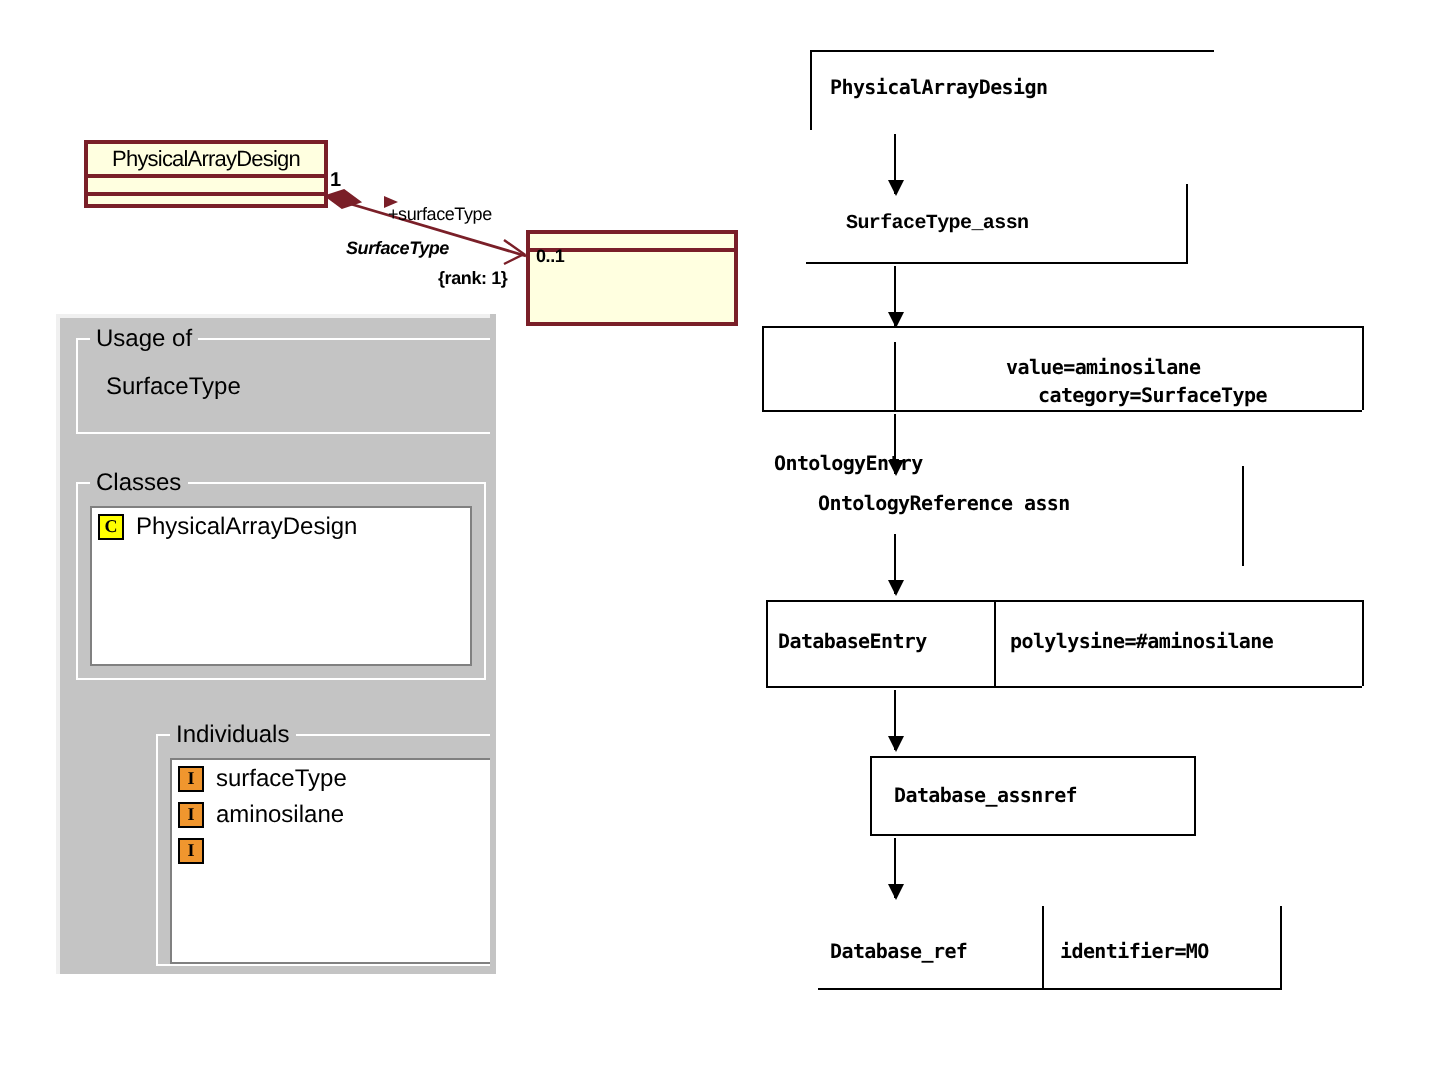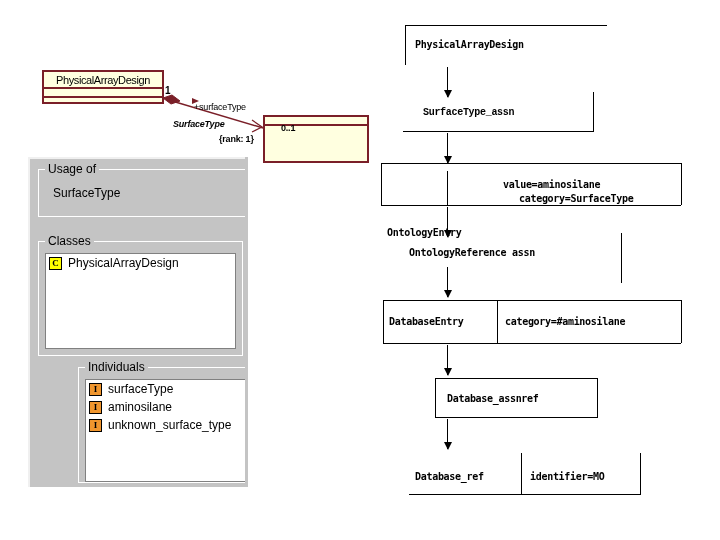--- a/index.html
+++ b/index.html
@@ -74,21 +74,21 @@
     font-size: 9px;
     color: #000000;
     white-space: nowrap;
     letter-spacing: -0.2px;
   }
   .uml-label.ital { font-style: italic; font-weight: bold; font-size: 9px; }
   .uml-label.bold { font-weight: bold; }
 
   #assoc-role   { left: 194px; top: 102px; }
   #assoc-name   { left: 173px; top: 119px; }
-  #assoc-mult   { left: 233px; top: 123px; padding-left: 48px; }
+  #assoc-mult   { left: 220px; top: 123px; padding-left: 48px; }
   #assoc-rank   { left: 219px; top: 134px; }
   #assoc-one    { left: 165px; top: 85px; font-size: 10px; }
 
   
   #usage-panel {
     position: absolute;
     left: 28px; top: 157px;
     width: 217px; height: 330px;
     background: #c4c4c4;
     border-top: 2px solid #f0f0f0;
@@ -125,21 +125,21 @@
   }
   #usage-value {
     position: absolute;
     left: 14px; top: 17px;
     font-family: "Liberation Sans", sans-serif;
     font-size: 12px;
     color: #000000;
   }
 
   #grp-classes {
-    left: 8px; top: 82px; width: 205px; height: 115px;
+    left: 8px; top: 82px; width: 205px; height: 99px;
   }
   #grp-individuals {
     left: 20px; top: 208px; width: 205px; height: 116px; margin-left: 28px;
   }
 
   .list-box {
     position: absolute;
     background: #ffffff;
     border: 1px solid #808080;
     box-sizing: border-box;
@@ -288,21 +288,20 @@
       <div class="tree-item">
         <span class="tree-icon icon-individual">I</span>
         <span>surfaceType</span>
       </div>
       <div class="tree-item">
         <span class="tree-icon icon-individual">I</span>
         <span>aminosilane</span>
       </div>
       <div class="tree-item">
         <span class="tree-icon icon-individual">I</span>
-        <span>unknown_surface_type</span>
       </div>
     </div>
   </div>
 
 </div>
 
 <div id="flow-diagram">
 
   <div class="flow-hline" style="left:30px; top:0px; width:202px;"></div>
   <div class="flow-vline" style="left:30px; top:0px; height:40px;"></div>
@@ -331,21 +330,21 @@
   <div class="flow-vline" style="left:246px; top:208px; height:50px;"></div>
 
   <div class="flow-arrow" style="left:72px; top:242px; height:30px;"></div>
 
   <div class="flow-hline" style="left:8px;  top:275px; width:298px;"></div>
   <div class="flow-hline" style="left:8px;  top:318px; width:298px;"></div>
   <div class="flow-vline" style="left:8px;  top:275px; height:43px;"></div>
   <div class="flow-vline" style="left:306px;top:275px; height:43px;"></div>
   <div class="flow-divider" style="left:122px; top:275px; height:43px;"></div>
   <div class="flow-text" style="left:14px;  top:291px;">DatabaseEntry</div>
-  <div class="flow-text" style="left:130px; top:291px;">category=#aminosilane</div>
+  <div class="flow-text" style="left:130px; top:291px;">polylysine=#aminosilane</div>
 
   <div class="flow-arrow" style="left:72px; top:320px; height:30px;"></div>
 
   <div class="flow-hline" style="left:60px;  top:353px; width:162px;"></div>
   <div class="flow-vline" style="left:60px;  top:353px; height:40px;"></div>
   <div class="flow-vline" style="left:222px; top:353px; height:40px;"></div>
   <div class="flow-hline" style="left:60px;  top:392px; width:162px;"></div>
   <div class="flow-text" style="left:72px;  top:368px;">Database_assnref</div>
 
   <div class="flow-arrow" style="left:72px; top:394px; height:30px;"></div>

